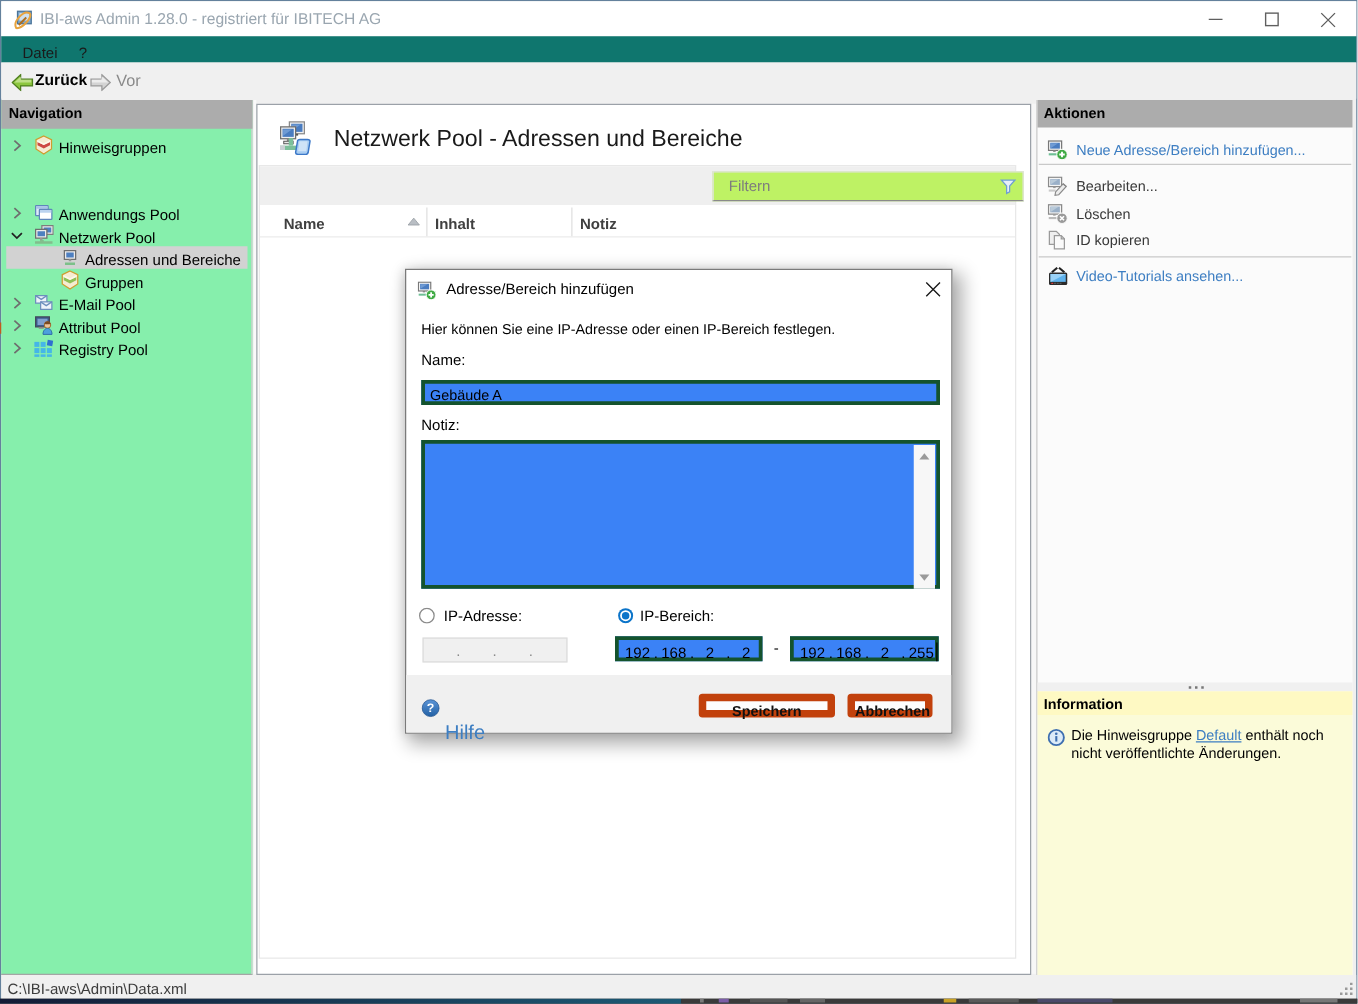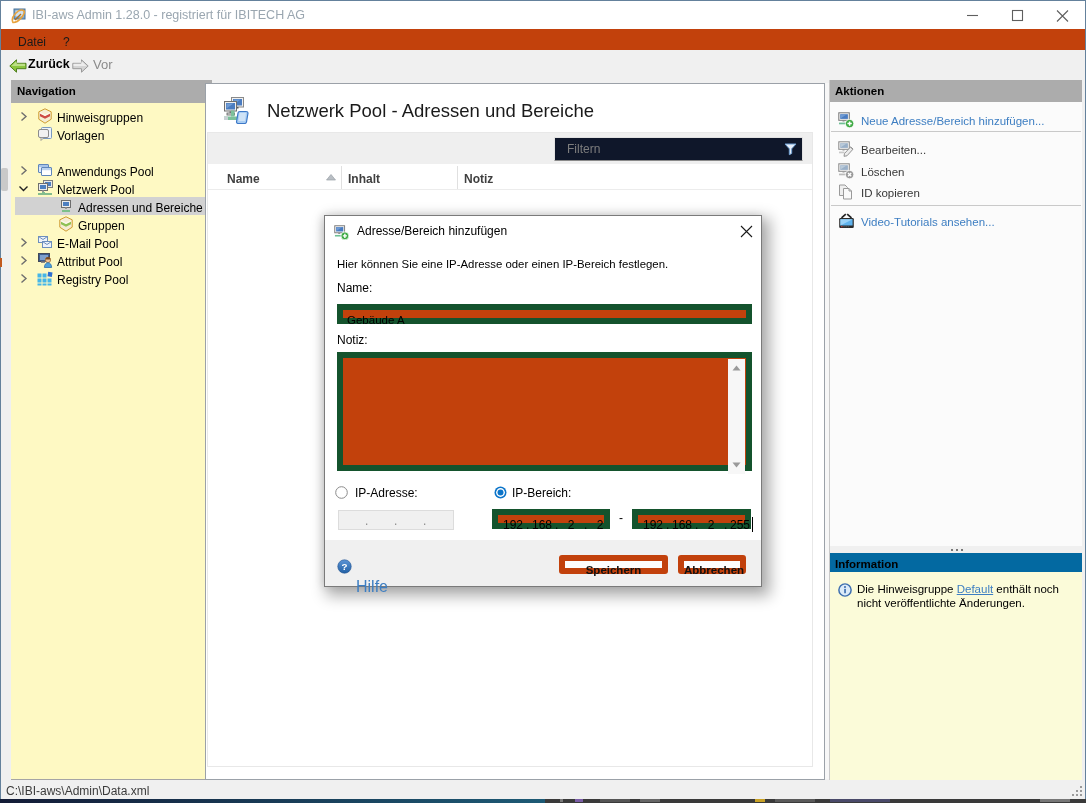--- a/index.html
+++ b/index.html
@@ -1,59 +1,59 @@
 <!DOCTYPE html>
 <html><head>
 <meta charset="utf-8">
 <style>
   * { margin:0; padding:0; box-sizing:border-box; }
   html,body { width:1086px; height:803px; overflow:hidden; }
   body { font-family:"Liberation Sans", sans-serif; position:relative; background:#f0f0f0; }
   #win { position:absolute; left:0; top:0; width:1086px; height:803px; border:1px solid #64819c; background:#f0f0f0; }
   #titlebar { position:absolute; left:1px; top:1px; width:1084px; height:28px; background:#ffffff; }
   #title-text { position:absolute; left:31px; top:7px; font-size:12.5px; color:#9aa6b0; }
-  #menubar { position:absolute; left:1px; top:29px; width:1084px; height:21px; background:#c2410c; font-size:12px; color:#1a1a1a; }
+  #menubar { position:absolute; left:1px; top:29px; width:1084px; height:21px; background:#0f766e; font-size:12px; color:#1a1a1a; }
   #toolbar { position:absolute; left:1px; top:50px; width:1084px; height:29px; background:#f0f0f0; }
-  #nav { position:absolute; left:1px; top:80px; width:201px; height:700px; background:#fef9c3; border-bottom:1px solid #a5a5a5; border-right:1px solid #cfcfcf;margin-left:10px; }
+  #nav { position:absolute; left:1px; top:80px; width:201px; height:700px; background:#86efac; border-bottom:1px solid #a5a5a5; border-right:1px solid #cfcfcf; }
   #nav-h { position:absolute; left:0; top:0; width:201px; height:23px; background:#acacac; }
   #nav-h span { position:absolute; left:6px; top:5px; font-size:11.5px; font-weight:bold; color:#000; }
   .trow { position:absolute; left:0; width:201px; height:18px; font-size:12px; color:#000; }
   .trow .lbl { position:absolute; top:3px; left:46px; }
   .trow .lbl2 { position:absolute; top:3px; left:67px; }
   .chev { position:absolute; left:7px; top:3px; }
   .ti { position:absolute; left:26px; top:0px; }
   .ti2 { position:absolute; left:47px; top:0px; }
   #selrow { position:absolute; left:4px; top:117px; width:193px; height:18px; background:#d2d2d2; }
   #main { position:absolute; left:205px; top:83px; width:620px; height:697px; background:#ffffff; border:1px solid #9ba1a8; }
   #main-title { position:absolute; left:61px; top:16px; font-size:18.5px; color:#1a1a1a; }
   #listc { position:absolute; left:1px; top:48px; width:606px; height:635px; background:#fff; border:1px solid #e8e8e8; }
   #filterbar { position:absolute; left:0px; top:0px; width:604px; height:31px; background:#efefef; }
-  #filterbox { position:absolute; left:346px; top:4px; width:249px; height:24px; background:#0f172a; border:1px solid #e2e2e2; border-bottom:1px solid #8a8a8a; }
+  #filterbox { position:absolute; left:362px; top:4px; width:249px; height:24px; background:#bef264; border:1px solid #e2e2e2; border-bottom:1px solid #8a8a8a; }
   #filterbox span { position:absolute; left:12px; top:4px; font-size:12px; color:#7d7d7d; }
   #thead { position:absolute; left:0px; top:31px; width:604px; height:26px; background:#fff; border-bottom:1px solid #ececec; font-size:12px; font-weight:bold; color:#404040; }
   .csep { position:absolute; top:2px; width:1px; height:23px; background:#e0e0e0; }
   #rpanel { position:absolute; left:829px; top:80px; width:253px; height:700px; background:#fbfbfb; border-left:1px solid #c9c9c9; }
   #akt-h { position:absolute; left:0; top:0; width:252px; height:22px; background:#acacac; }
   #akt-h span, #inf-h span { position:absolute; left:5px; top:5px; font-size:11.5px; font-weight:bold; color:#000; }
   .arow { position:absolute; left:0; width:252px; height:20px; font-size:11.5px; }
   .arow .aicon { position:absolute; left:8px; top:0; }
   .arow .albl { position:absolute; left:31px; top:3px; }
   .blue { color:#3d7ec2; }
   .dark { color:#383838; }
   .asep { position:absolute; left:1px; width:250px; height:1px; background:#c9c9c9; }
   #splitter { position:absolute; left:0; top:466px; width:252px; height:7px; background:#f0f0f0; }
-  #inf-h { position:absolute; left:0; top:473px; width:252px; height:19px; background:#0369a1; }
+  #inf-h { position:absolute; left:0; top:473px; width:252px; height:19px; background:#fef9c3; }
   #infbody { position:absolute; left:0; top:492px; width:252px; height:208px; background:#fbfbd9; }
   #statusbar { position:absolute; left:1px; top:780px; width:1084px; height:19px; background:#f0f0f0; }
   #statusbar span { position:absolute; left:5px; top:4px; font-size:12px; color:#3c3c3c; }
   #bstrip { position:absolute; left:0; top:799px; width:1086px; height:4px; background:#2b2b2b; }
   #bstrip .navy { position:absolute; left:0; top:0; width:545px; height:4px; background:linear-gradient(90deg,#131b36,#1d5a75); }
   #dlg { position:absolute; left:324px; top:215px; width:438px; height:372px; background:#ffffff; border:1px solid #7a7a7a; box-shadow:5px 6px 14px 3px rgba(0,0,0,0.32), -2px 0 8px rgba(0,0,0,0.10); }
   #dlg .lbl { position:absolute; font-size:12px; color:#000; }
-  .tinput { position:absolute; background:#c2410c; border:6px solid #14532d; font-size:12px; color:#000; }
+  .tinput { position:absolute; background:#3b82f6; border:3px solid #14532d; font-size:12px; color:#000; }
   #dfoot { position:absolute; left:0px; top:324px; width:436px; height:46px; background:#f0f0f0; }
   .btn { position:absolute; top:15px; height:19px; background:#fdfdfd; border:6px solid #c2410c; border-radius:3px; font-size:11.5px; font-weight:bold; color:#111; text-align:center; line-height:18px; }
   .ipseg { position:absolute; top:3px; width:30px; text-align:center; font-size:12px; color:#000; }
   .ipdot { position:absolute; top:3px; font-size:12px; color:#000; }
 </style>
 </head>
 <body>
 <div id="win"></div>
 <div style="position:absolute;left:1px;top:168px;width:7px;height:23px;background:#c9c9c9;border-radius:2px;"></div>
 <div style="position:absolute;left:0px;top:258px;width:2px;height:9px;background:#c25a1e;"></div>
@@ -98,28 +98,20 @@
   <div class="trow" style="top:28px;">
     <svg class="chev" width="11" height="11" viewBox="0 0 11 11">
         <path d="M3.5 1.5 L8 5.5 L3.5 9.5" fill="none" stroke="#6e6e6e" stroke-width="1.4"></path>
       </svg>
     <svg class="ti" width="16" height="16" viewBox="0 0 16 16">
         <polygon points="8,0.8 14.2,3.8 14.2,11.2 8,15.2 1.8,11.2 1.8,3.8" fill="#f6ecd2" stroke="#cf9c2f"></polygon>
         <polygon points="3,5.5 8,8 13,5.5 13,8.2 8,10.7 3,8.2" fill="#cd4a45"></polygon>
         <polygon points="3,4 8,6.5 13,4 13,5.5 8,8 3,5.5" fill="#fdf8ea"></polygon>
       </svg>
     <span class="lbl">Hinweisgruppen</span>
-  </div>
-  <div class="trow" style="top:46px;">
-    <svg class="ti" width="16" height="16" viewBox="0 0 16 16">
-        <rect x="4.5" y="1.5" width="10" height="11" rx="1" fill="#eef3fa" stroke="#7a99c0"></rect>
-        <rect x="1.5" y="3.5" width="10" height="8" rx="1.5" fill="#f1f1f1" stroke="#8b8b8b"></rect>
-        <path d="M4 11.5 L4 14.5 L7 11.5 Z" fill="#f1f1f1" stroke="#8b8b8b" stroke-width="0.8"></path>
-      </svg>
-    <span class="lbl">Vorlagen</span>
   </div>
   <div class="trow" style="top:82px;">
     <svg class="chev" width="11" height="11" viewBox="0 0 11 11">
         <path d="M3.5 1.5 L8 5.5 L3.5 9.5" fill="none" stroke="#6e6e6e" stroke-width="1.4"></path>
       </svg>
     <svg class="ti" width="16" height="16" viewBox="0 0 16 16">
         <rect x="1.5" y="2.5" width="10" height="8" rx="0.5" fill="#dfeafb" stroke="#5f86bb"></rect>
         <rect x="2" y="3" width="9" height="2" fill="#a8c4e8"></rect>
         <rect x="4.5" y="5.5" width="10" height="8" rx="0.5" fill="#fff" stroke="#5f86bb"></rect>
         <rect x="5" y="6" width="9" height="2.2" fill="#bcd3ef"></rect>

